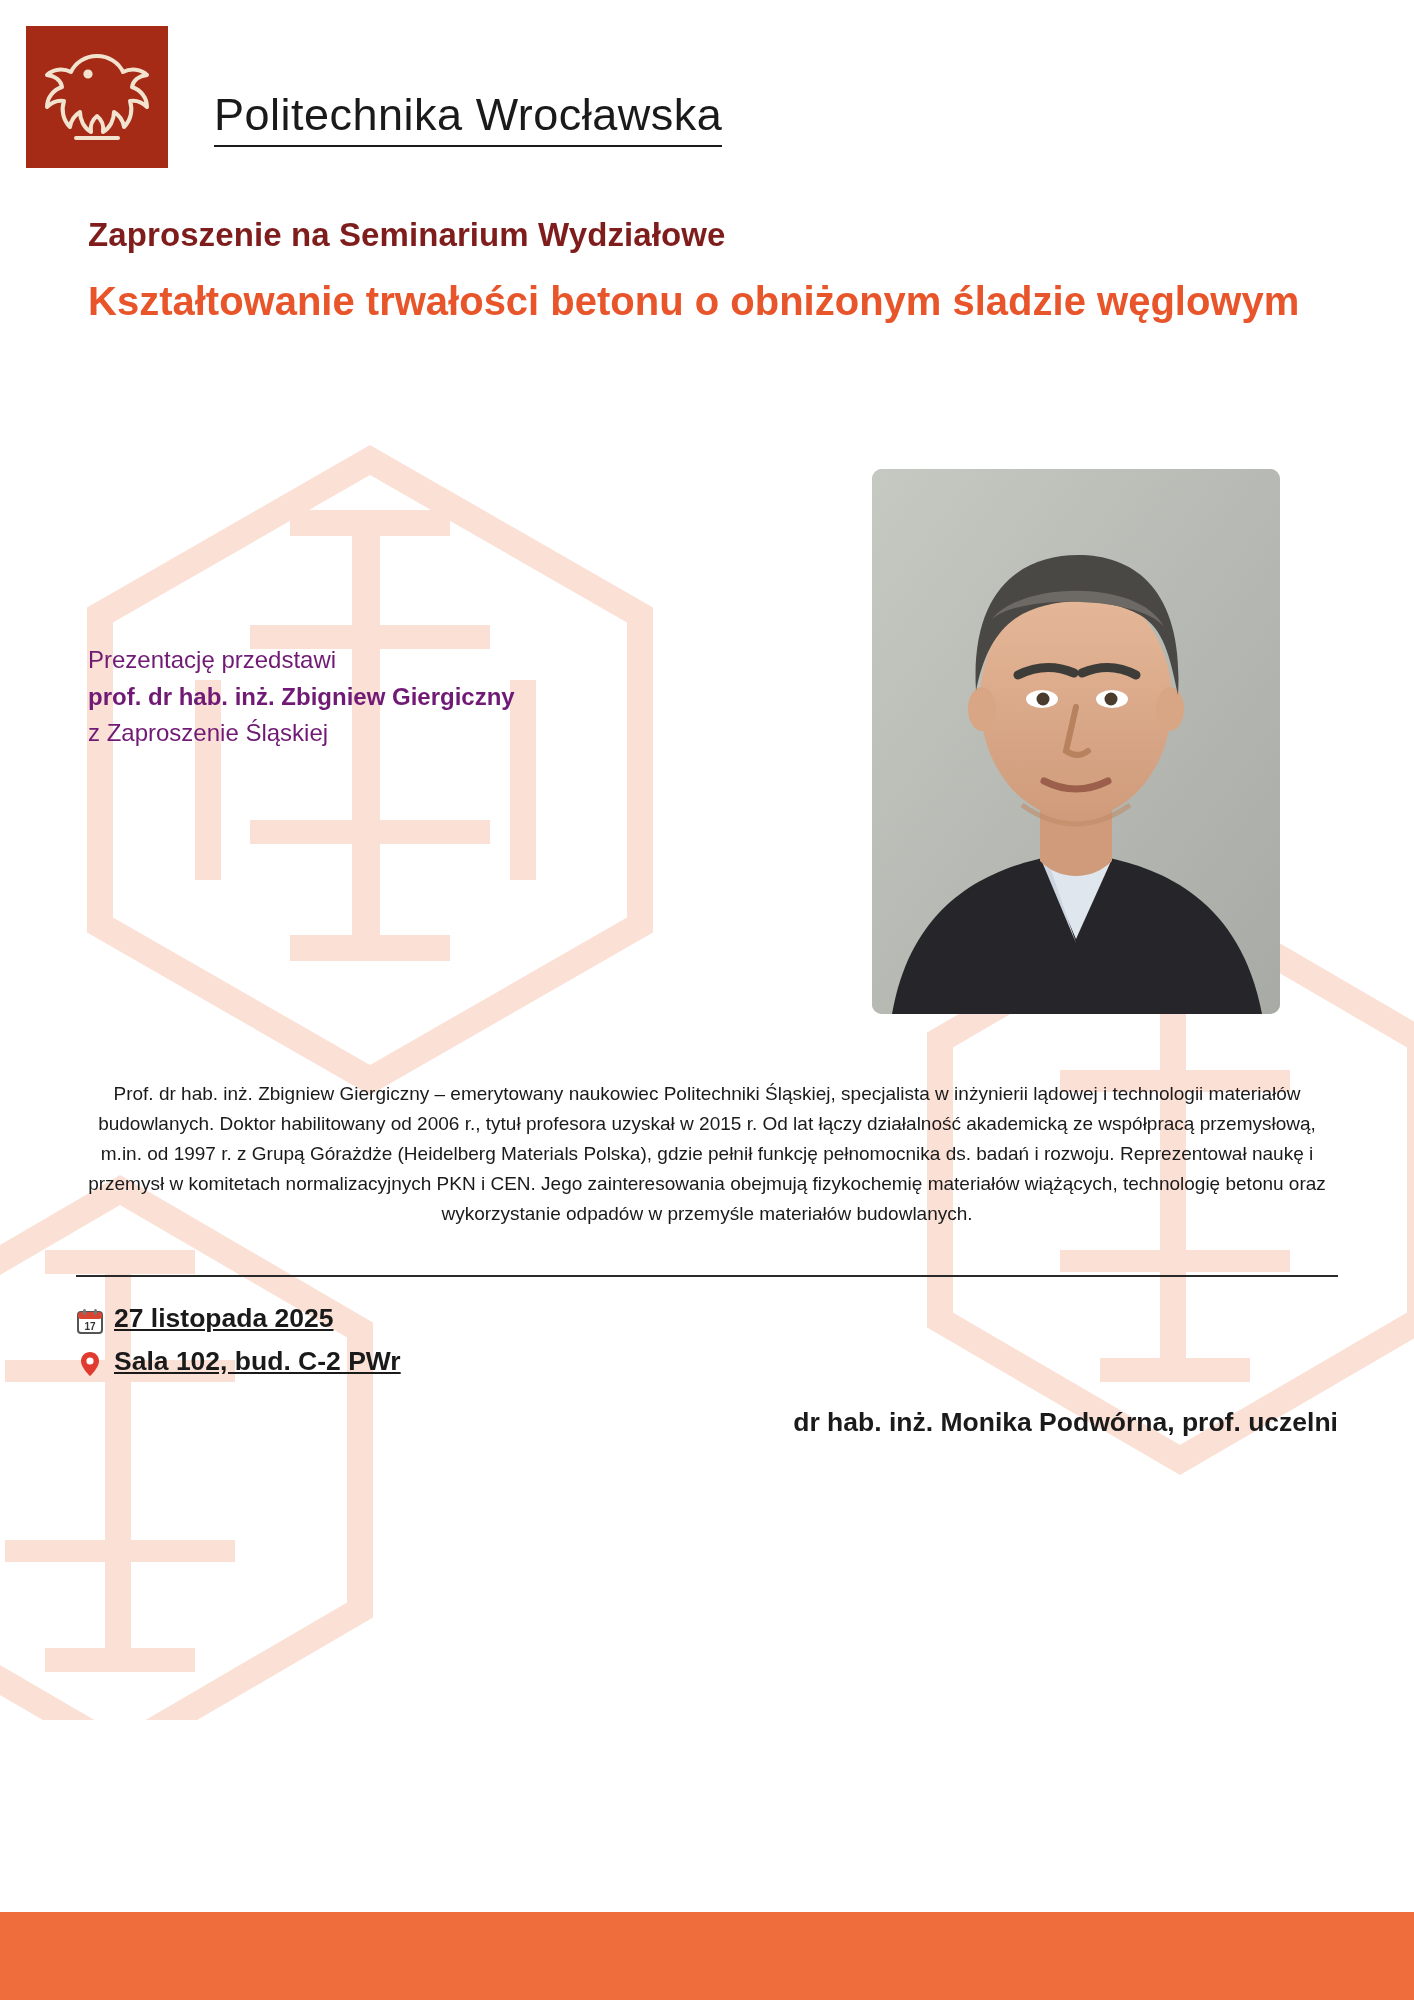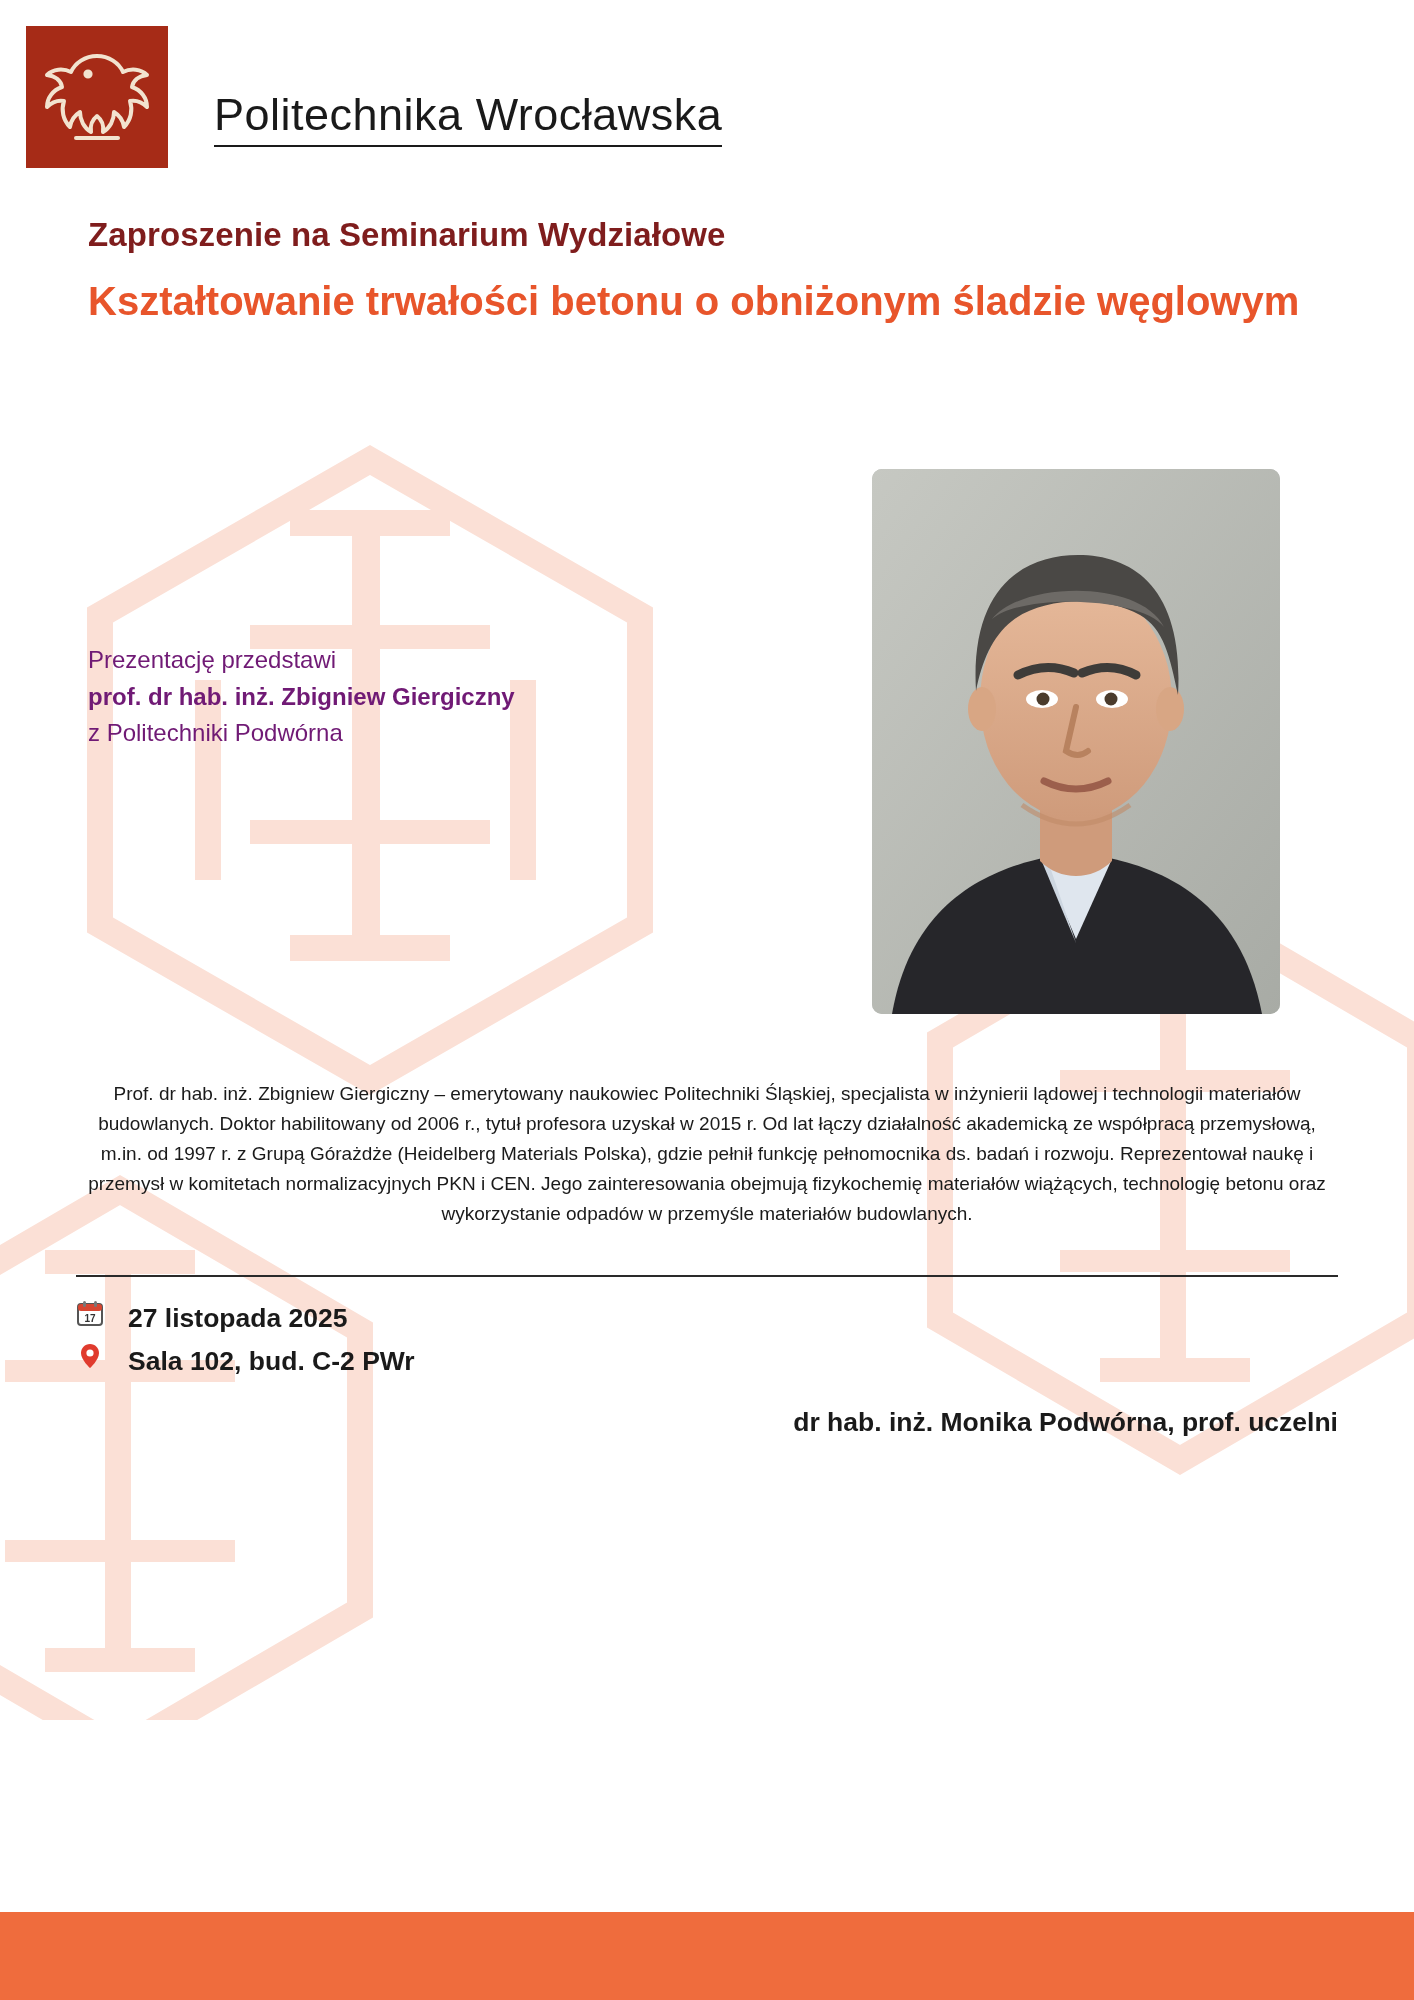--- a/index.html
+++ b/index.html
@@ -142,22 +142,23 @@
     align-items: flex-start;
   }
   .details {
     font-size: 26.5px;
     font-weight: bold;
     line-height: 1.62;
     color: #1a1a1a;
   }
   .detail-row {
     display: flex;
-    align-items: flex-start;
-    gap: 24px;
+    align-items: center;
+    gap: 10px;
+    text-decoration: underline;
   }
   .ic { width: 28px; height: 28px; display: inline-block; flex: 0 0 auto; }
   .signature {
     text-align: right;
     font-size: 26.5px;
     line-height: 1.5;
     color: #1a1a1a;
     margin-top: 62px;
   }
   .signature .role { font-weight: normal; }
@@ -226,21 +227,21 @@
 
 <div class="titles">
   <div class="invite-line">Zaproszenie na Seminarium Wydziałowe</div>
   <div class="seminar-title">Kształtowanie trwałości betonu o obniżonym śladzie węglowym</div>
 </div>
 
 <div class="mid">
   <div class="presenter">
     <div>Prezentację przedstawi</div>
     <div class="strong">prof. dr hab. inż. Zbigniew Giergiczny</div>
-    <div>z Politechniki Podwórna</div>
+    <div>z Zaproszenie Śląskiej</div>
   </div>
 
   <div class="photo">
     <svg width="408" height="545" viewBox="0 0 408 545" xmlns="http://www.w3.org/2000/svg">
       <defs>
         <linearGradient id="bg" x1="0" y1="0" x2="1" y2="1">
           <stop offset="0%" stop-color="#c6c8c2"></stop>
           <stop offset="100%" stop-color="#a8aba5"></stop>
         </linearGradient>
         <linearGradient id="skin" x1="0" y1="0" x2="0" y2="1">

